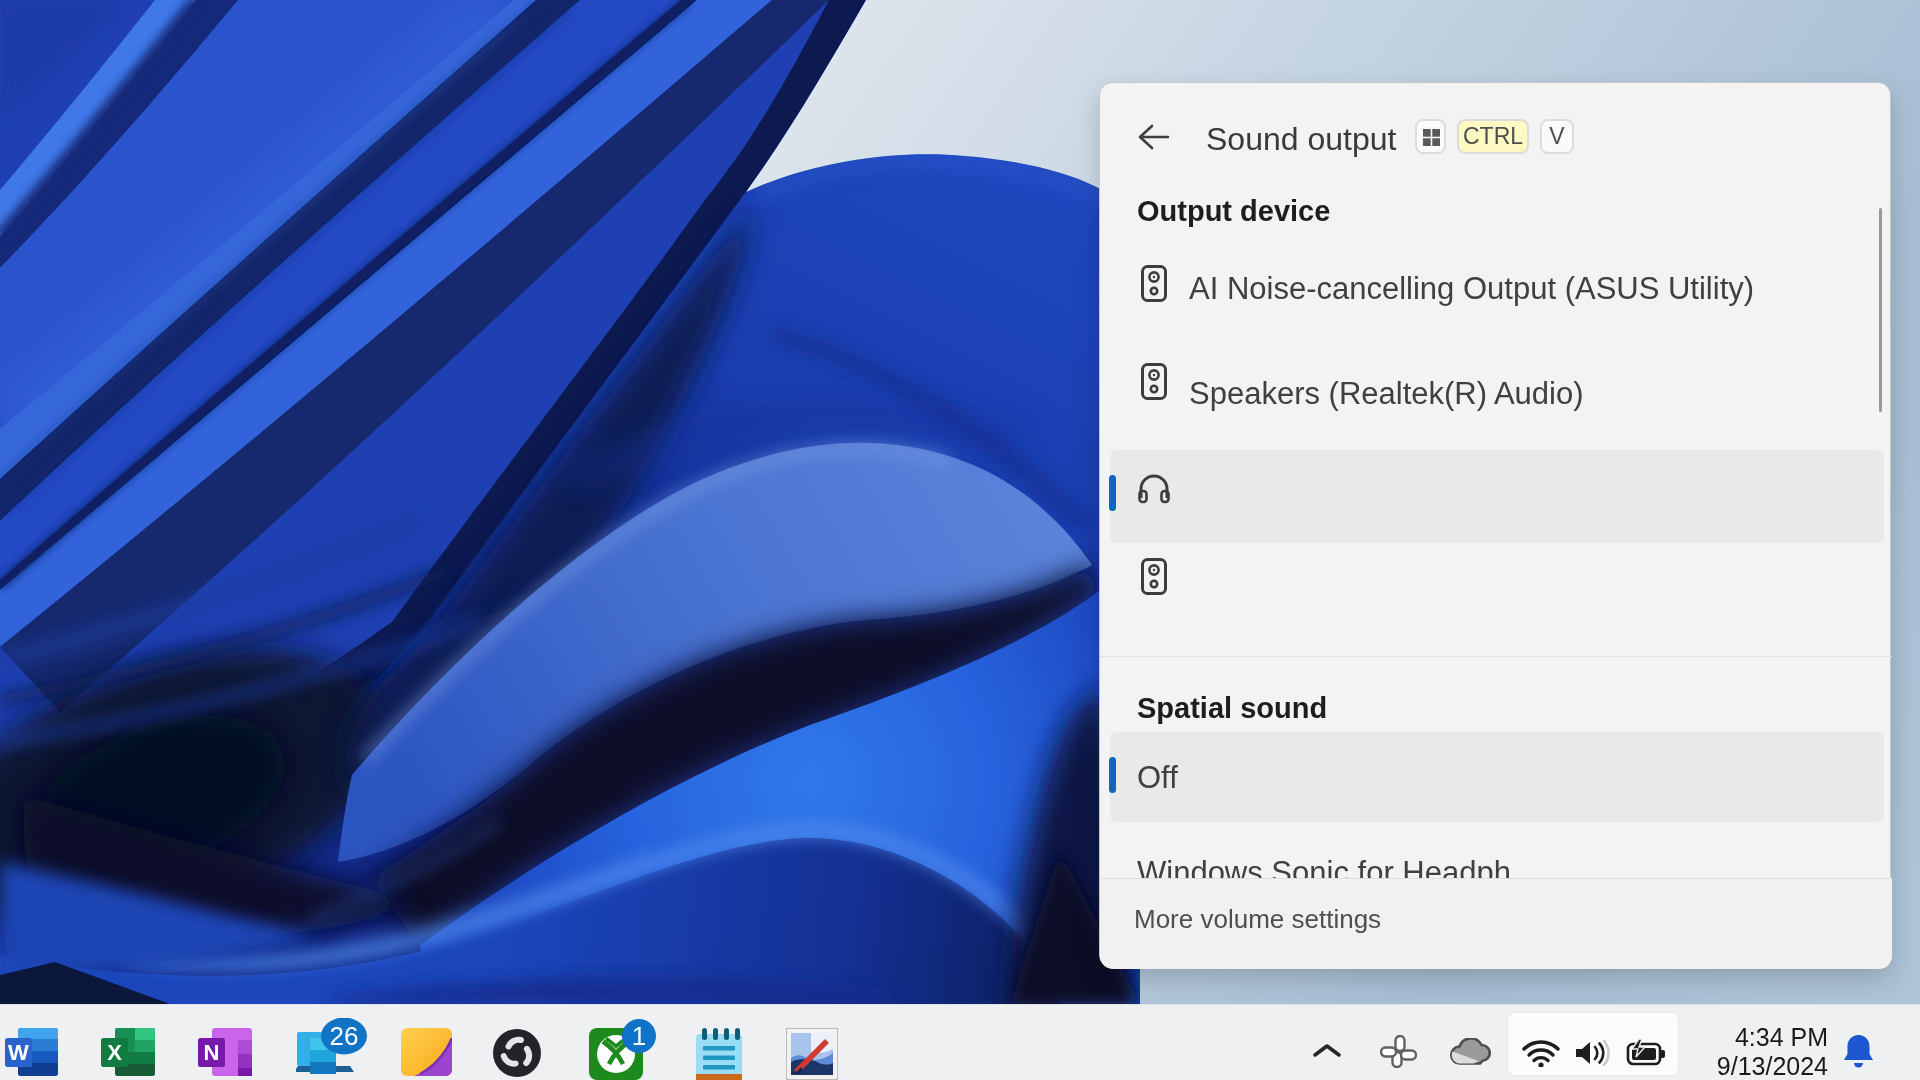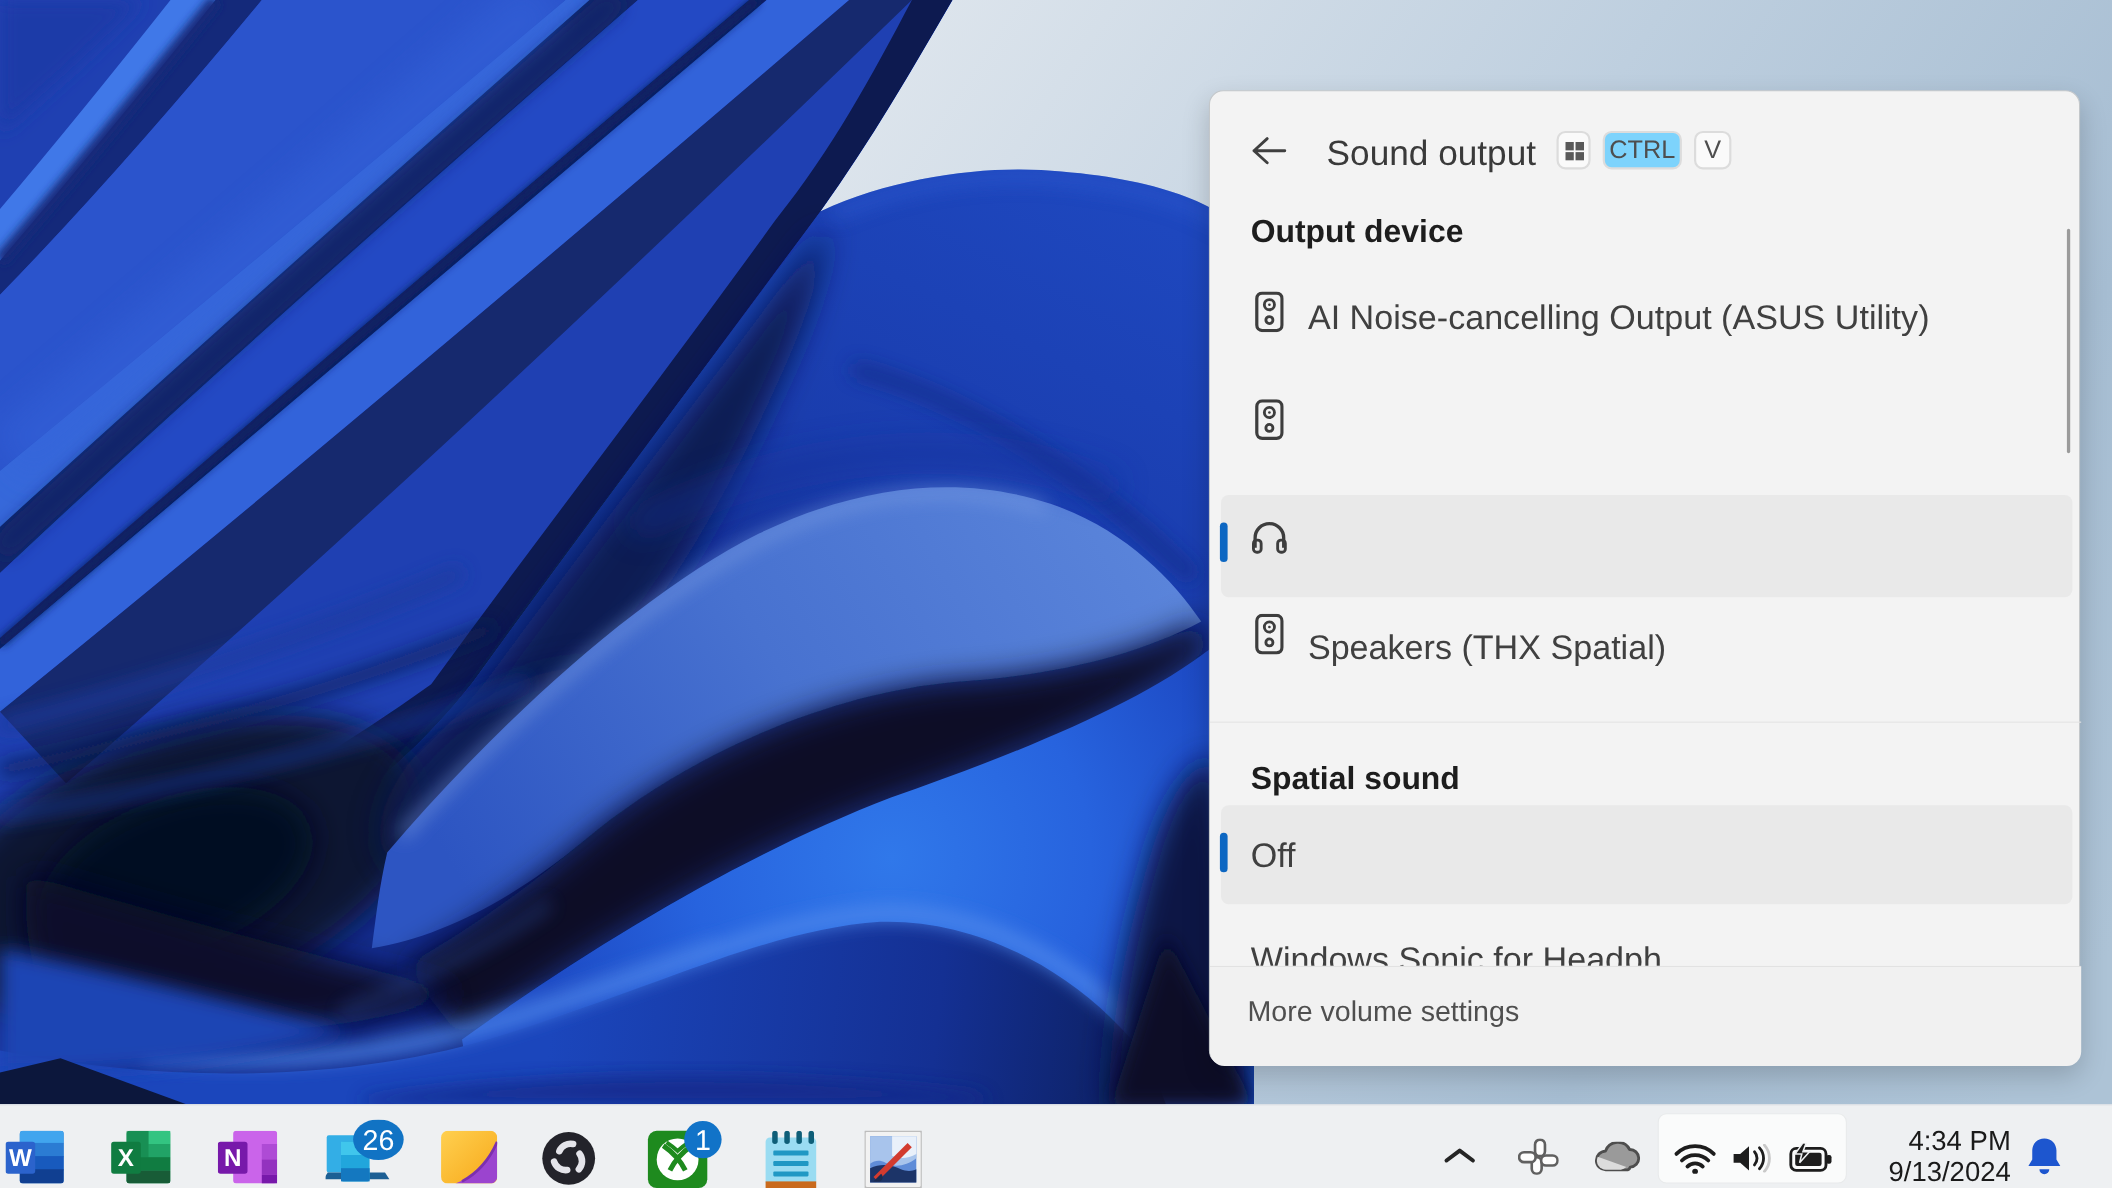--- a/index.html
+++ b/index.html
@@ -257,32 +257,32 @@
   </svg>
   <div style="position:absolute;left:106px;top:38px;font-size:32px;color:#3a3a3a;">Sound output</div>
   <div style="position:absolute;left:315px;top:36px;width:31px;height:35px;background:#fafafa;border:2px solid #dcdcdc;border-radius:8px;box-sizing:border-box;">
     <svg style="position:absolute;left:6px;top:8px;" width="17" height="17" viewBox="0 0 17 17">
       <rect x="0" y="0" width="7.7" height="7.7" fill="#595959"></rect>
         <rect x="9.3" y="0" width="7.7" height="7.7" fill="#595959"></rect>
       <rect x="0" y="9.3" width="7.7" height="7.7" fill="#595959"></rect>
         <rect x="9.3" y="9.3" width="7.7" height="7.7" fill="#595959"></rect>
     </svg>
   </div>
-  <div style="position:absolute;left:357px;top:36px;width:72px;height:35px;background:#7dd3fc;border:2px solid #dcdcdc;border-radius:8px;box-sizing:border-box;text-align:center;line-height:31px;font-size:23px;color:#4e4e4e;">CTRL</div>
+  <div style="position:absolute;left:357px;top:36px;width:72px;height:35px;background:#fef9c3;border:2px solid #dcdcdc;border-radius:8px;box-sizing:border-box;text-align:center;line-height:31px;font-size:23px;color:#4e4e4e;">CTRL</div>
   <div style="position:absolute;left:440px;top:36px;width:34px;height:35px;background:#fafafa;border:2px solid #dcdcdc;border-radius:8px;box-sizing:border-box;text-align:center;line-height:31px;font-size:23px;color:#4e4e4e;">V</div>
 
   <div class="head" style="top:112px;">Output device</div>
 
   <div class="hl" style="top:367px;height:93px;"></div>
   <div class="pill" style="top:392px;"></div>
   <div class="hl" style="top:649px;height:90px;"></div>
   <div class="pill" style="top:674px;"></div>
 
   <div class="itxt" style="top:188px;">AI Noise-cancelling Output (ASUS Utility)</div>
-  <div class="itxt" style="top:488px;">Speakers (THX Spatial)</div>
+  <div class="itxt" style="top:293px;">Speakers (Realtek(R) Audio)</div>
 
   <div style="position:absolute;left:0;top:573px;width:792px;height:1px;background:#e3e3e3;"></div>
   <div class="head" style="top:593px;margin-top:16px;">Spatial sound</div>
   <div class="itxt" style="left:37px;top:677px;">Off</div>
 
   <div style="position:absolute;left:0;top:756px;width:792px;height:39px;overflow:hidden;">
     <div style="position:absolute;left:37px;top:16px;font-size:31px;color:#404040;white-space:nowrap;">Windows Sonic for Headph</div>
   </div>
 
   <div style="position:absolute;left:0;top:795px;width:792px;height:91px;background:#f1f1f1;border-top:1px solid #e0e0e0;border-radius:0 0 13px 13px;box-sizing:border-box;"></div>

